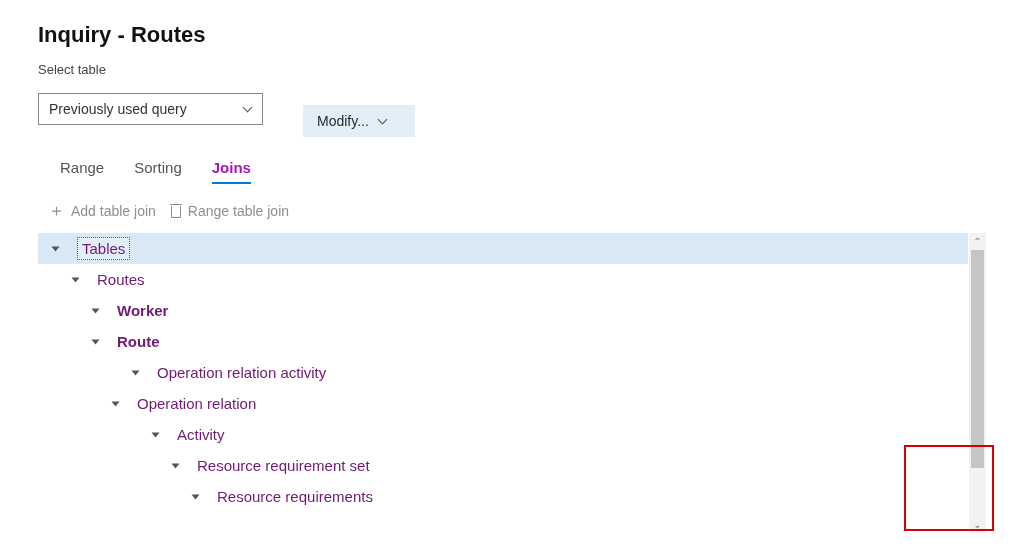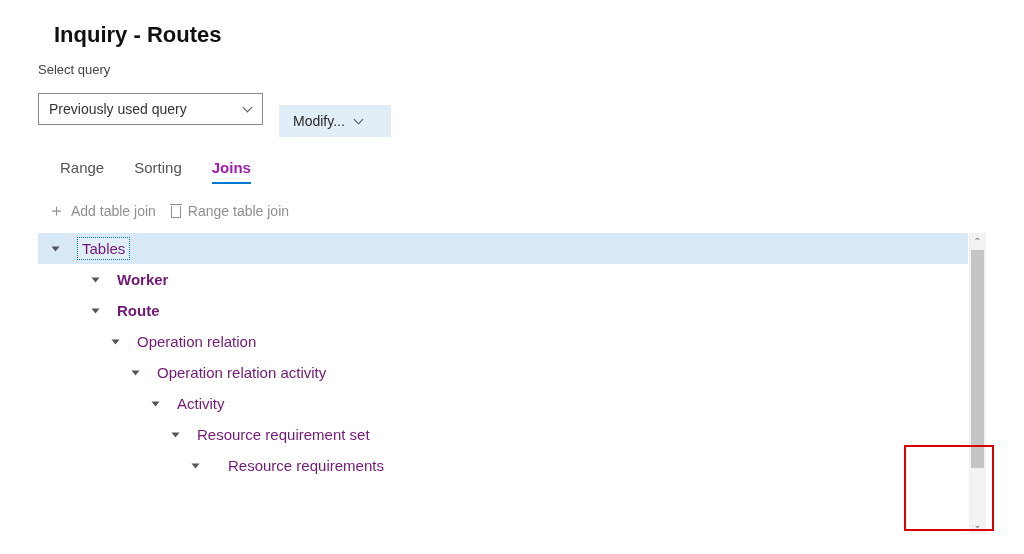--- a/index.html
+++ b/index.html
@@ -13,32 +13,32 @@
     overflow: hidden;
   }
   .page {
     padding: 20px 38px 0 38px;
     position: relative;
     height: 554px;
   }
   h1 {
     font-size: 22px;
     font-weight: 700;
-    margin: 2px 0 14px 16px;
+    margin: 2px 0 14px 0;
     color: #111;
   }
   .label-sq {
     font-size: 13px;
     color: #444;
     margin-bottom: 4px;
   }
   .row {
     display: flex;
     align-items: center;
-    gap: 16px;
+    gap: 40px;
   }
   .select {
     width: 225px;
     height: 32px;
     border: 1px solid #8a8886;
     background: #fff;
     display: flex;
     align-items: center;
     justify-content: space-between;
     padding: 0 8px 0 10px;
@@ -171,21 +171,21 @@
     border: 1px dotted #0078d4;
     padding: 2px 4px;
     background: rgba(255,255,255,0.25);
   }
   .indent-1 { padding-left: 34px; }
   .indent-2 { padding-left: 54px; font-weight: bold; }
   .indent-3 { padding-left: 74px; }
   .indent-4 { padding-left: 94px; }
   .indent-5 { padding-left: 114px; text-align: right; }
   .indent-6 { padding-left: 134px; }
-  .indent-7 { padding-left: 154px; gap: 11px; }
+  .indent-7 { padding-left: 154px; }
 
   .scrollbar {
     position: absolute;
     right: 0; top: 0; bottom: 0;
     width: 17px;
     background: #f2f2f2;
     display: flex;
     flex-direction: column;
     align-items: center;
   }
@@ -215,21 +215,21 @@
     pointer-events: none;
   }
 </style>
 </head>
 <body>
 
 <div class="page">
 
   <h1>Inquiry - Routes</h1>
 
-  <div class="label-sq">Select query</div>
+  <div class="label-sq">Select table</div>
 
   <div class="row">
     <div class="select">
       <span class="val">Previously used query</span>
       <span class="chev"></span>
     </div>
     <button class="modify-btn">
       <span>Modify...</span>
       <span class="chev"></span>
     </button>
@@ -251,35 +251,39 @@
       <span>Range table join</span>
     </div>
   </div>
 
   <div class="tree-wrap">
     <div class="tree">
       <div class="tree-row selected">
         <span class="caret open"></span>
         <span class="node-label focus-box">Tables</span>
       </div>
+      <div class="tree-row indent-1">
+        <span class="caret open"></span>
+        <span class="node-label">Routes</span>
+      </div>
       <div class="tree-row indent-2">
         <span class="caret open"></span>
         <span class="node-label">Worker</span>
       </div>
       <div class="tree-row indent-2">
         <span class="caret open"></span>
         <span class="node-label">Route</span>
       </div>
+      <div class="tree-row indent-4">
+        <span class="caret open"></span>
+        <span class="node-label">Operation relation activity</span>
+      </div>
       <div class="tree-row indent-3">
         <span class="caret open"></span>
         <span class="node-label">Operation relation</span>
-      </div>
-      <div class="tree-row indent-4">
-        <span class="caret open"></span>
-        <span class="node-label">Operation relation activity</span>
       </div>
       <div class="tree-row indent-5">
         <span class="caret open"></span>
         <span class="node-label">Activity</span>
       </div>
       <div class="tree-row indent-6">
         <span class="caret open"></span>
         <span class="node-label">Resource requirement set</span>
       </div>
       <div class="tree-row indent-7">

